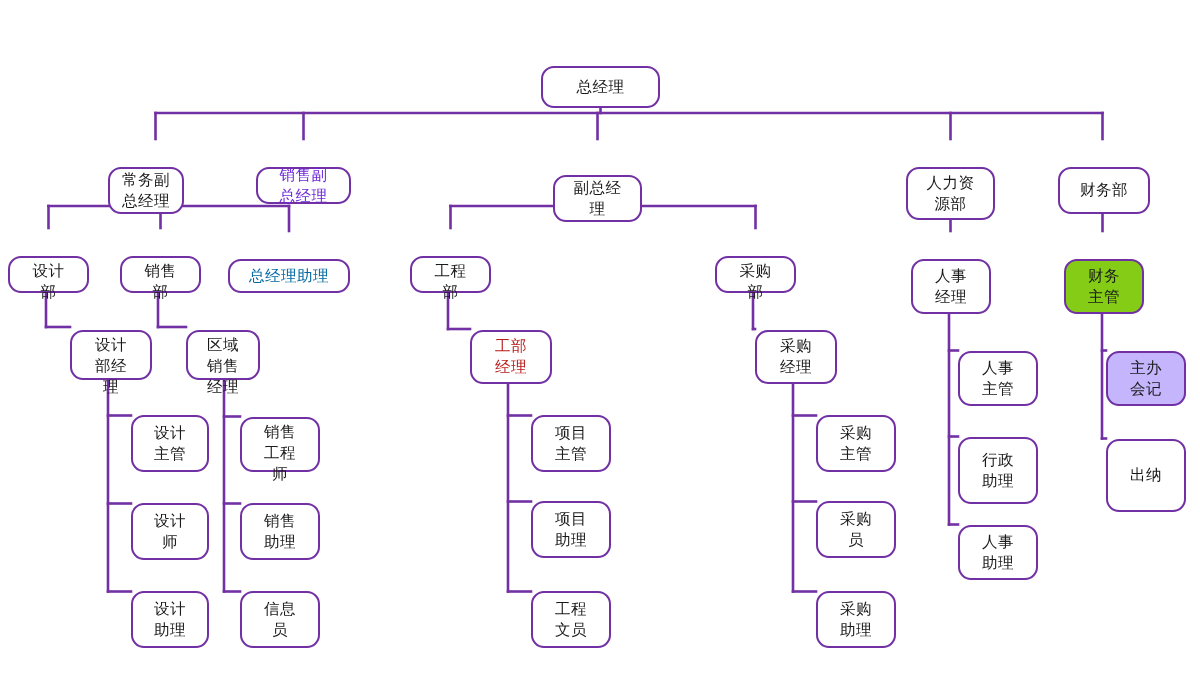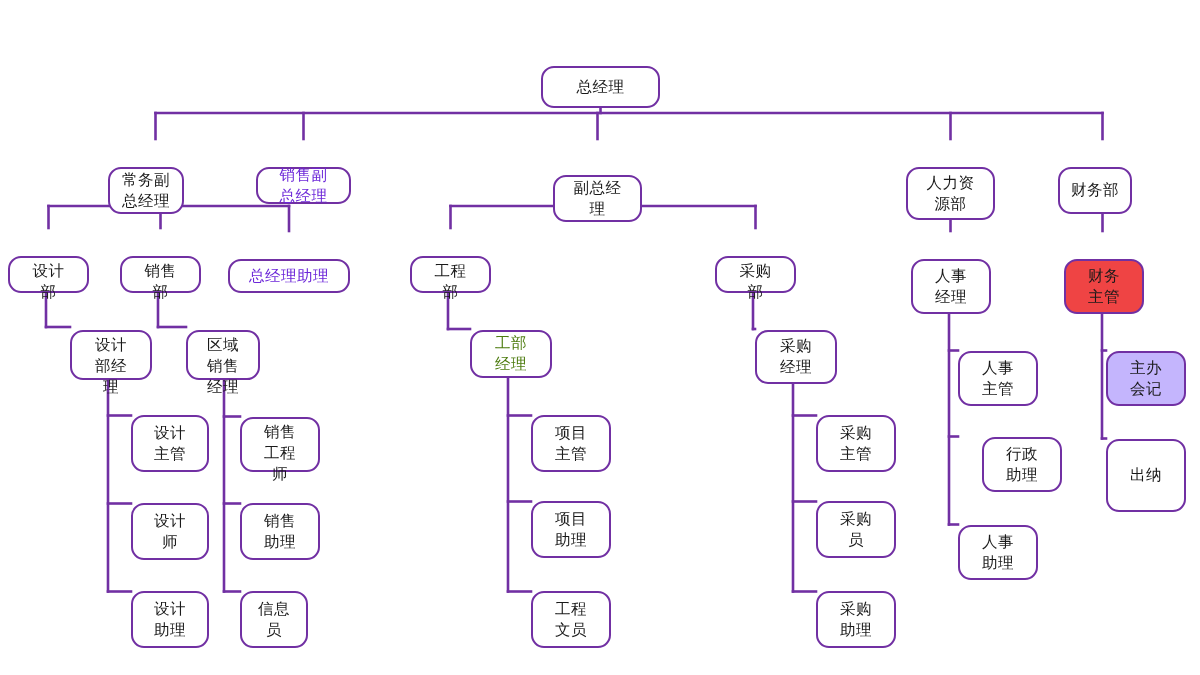--- a/index.html
+++ b/index.html
@@ -125,61 +125,61 @@
 总经理</span>
       </div>
       <div class="node" style="left: 553px; top: 147px; width: 89px; height: 47px; border-color: rgb(113, 48, 163); background: rgb(255, 255, 255); color: rgb(26, 26, 26);">
         <span class="lbl">副总经
 理</span>
       </div>
       <div class="node" style="left: 906px; top: 139px; width: 89px; height: 53px; border-color: rgb(113, 48, 163); background: rgb(255, 255, 255); color: rgb(26, 26, 26);">
         <span class="lbl">人力资
 源部</span>
       </div>
-      <div class="node" style="left: 1058px; top: 139px; width: 74px; height: 47px; border-color: rgb(113, 48, 163); background: rgb(255, 255, 255); color: rgb(26, 26, 26);">
+      <div class="node" style="left: 1058px; top: 139px; width: 92px; height: 47px; border-color: rgb(113, 48, 163); background: rgb(255, 255, 255); color: rgb(26, 26, 26);">
         <span class="lbl">财务部</span>
       </div>
       <div class="node overflow" style="left: 8px; top: 228px; width: 81px; height: 37px; border-color: rgb(113, 48, 163); background: rgb(255, 255, 255); color: rgb(26, 26, 26);">
         <span class="lbl">设计
 部</span>
       </div>
       <div class="node overflow" style="left: 120px; top: 228px; width: 81px; height: 37px; border-color: rgb(113, 48, 163); background: rgb(255, 255, 255); color: rgb(26, 26, 26);">
         <span class="lbl">销售
 部</span>
       </div>
-      <div class="node" style="left: 228px; top: 231px; width: 122px; height: 34px; border-color: rgb(113, 48, 163); background: rgb(255, 255, 255); color: #6d28d9;">
+      <div class="node" style="left: 228px; top: 231px; width: 122px; height: 34px; border-color: rgb(113, 48, 163); background: rgb(255, 255, 255); color: #0369a1;">
         <span class="lbl">总经理助理</span>
       </div>
       <div class="node overflow" style="left: 410px; top: 228px; width: 81px; height: 37px; border-color: rgb(113, 48, 163); background: rgb(255, 255, 255); color: rgb(26, 26, 26);">
         <span class="lbl">工程
 部</span>
       </div>
       <div class="node overflow" style="left: 715px; top: 228px; width: 81px; height: 37px; border-color: rgb(113, 48, 163); background: rgb(255, 255, 255); color: rgb(26, 26, 26);">
         <span class="lbl">采购
 部</span>
       </div>
       <div class="node" style="left: 911px; top: 231px; width: 80px; height: 55px; border-color: rgb(113, 48, 163); background: rgb(255, 255, 255); color: rgb(26, 26, 26);">
         <span class="lbl">人事
 经理</span>
       </div>
-      <div class="node" style="left: 1064px; top: 231px; width: 80px; height: 55px; border-color: rgb(113, 48, 163); background: #ef4444; color: rgb(26, 26, 26);">
+      <div class="node" style="left: 1064px; top: 231px; width: 80px; height: 55px; border-color: rgb(113, 48, 163); background: #84cc16; color: rgb(26, 26, 26);">
         <span class="lbl">财务
 主管</span>
       </div>
       <div class="node overflow" style="left: 70px; top: 302px; width: 82px; height: 50px; border-color: rgb(113, 48, 163); background: rgb(255, 255, 255); color: rgb(26, 26, 26);">
         <span class="lbl">设计
 部经
 理</span>
       </div>
       <div class="node overflow" style="left: 186px; top: 302px; width: 74px; height: 50px; border-color: rgb(113, 48, 163); background: rgb(255, 255, 255); color: rgb(26, 26, 26);">
         <span class="lbl">区域
 销售
 经理</span>
       </div>
-      <div class="node" style="left: 470px; top: 302px; width: 82px; height: 48px; border-color: rgb(113, 48, 163); background: rgb(255, 255, 255); color: #4d7c0f;">
+      <div class="node" style="left: 470px; top: 302px; width: 82px; height: 54px; border-color: rgb(113, 48, 163); background: rgb(255, 255, 255); color: #b91c1c;">
         <span class="lbl">工部
 经理</span>
       </div>
       <div class="node" style="left: 755px; top: 302px; width: 82px; height: 54px; border-color: rgb(113, 48, 163); background: rgb(255, 255, 255); color: rgb(26, 26, 26);">
         <span class="lbl">采购
 经理</span>
       </div>
       <div class="node" style="left: 131px; top: 387px; width: 78px; height: 57px; border-color: rgb(113, 48, 163); background: rgb(255, 255, 255); color: rgb(26, 26, 26);">
         <span class="lbl">设计
 主管</span>
@@ -194,21 +194,21 @@
       </div>
       <div class="node overflow" style="left: 240px; top: 389px; width: 80px; height: 55px; border-color: rgb(113, 48, 163); background: rgb(255, 255, 255); color: rgb(26, 26, 26);">
         <span class="lbl">销售
 工程
 师</span>
       </div>
       <div class="node" style="left: 240px; top: 475px; width: 80px; height: 57px; border-color: rgb(113, 48, 163); background: rgb(255, 255, 255); color: rgb(26, 26, 26);">
         <span class="lbl">销售
 助理</span>
       </div>
-      <div class="node" style="left: 240px; top: 563px; width: 68px; height: 57px; border-color: rgb(113, 48, 163); background: rgb(255, 255, 255); color: rgb(26, 26, 26); font-family: Liberation Serif, serif;">
+      <div class="node" style="left: 240px; top: 563px; width: 80px; height: 57px; border-color: rgb(113, 48, 163); background: rgb(255, 255, 255); color: rgb(26, 26, 26); font-family: Liberation Serif, serif;">
         <span class="lbl">信息
 员</span>
       </div>
       <div class="node" style="left: 531px; top: 387px; width: 80px; height: 57px; border-color: rgb(113, 48, 163); background: rgb(255, 255, 255); color: rgb(26, 26, 26);">
         <span class="lbl">项目
 主管</span>
       </div>
       <div class="node" style="left: 531px; top: 473px; width: 80px; height: 57px; border-color: rgb(113, 48, 163); background: rgb(255, 255, 255); color: rgb(26, 26, 26);">
         <span class="lbl">项目
 助理</span>
@@ -226,21 +226,21 @@
 员</span>
       </div>
       <div class="node" style="left: 816px; top: 563px; width: 80px; height: 57px; border-color: rgb(113, 48, 163); background: rgb(255, 255, 255); color: rgb(26, 26, 26);">
         <span class="lbl">采购
 助理</span>
       </div>
       <div class="node" style="left: 958px; top: 323px; width: 80px; height: 55px; border-color: rgb(113, 48, 163); background: rgb(255, 255, 255); color: rgb(26, 26, 26);">
         <span class="lbl">人事
 主管</span>
       </div>
-      <div class="node" style="left: 982px; top: 409px; width: 80px; height: 55px; border-color: rgb(113, 48, 163); background: rgb(255, 255, 255); color: rgb(26, 26, 26);">
+      <div class="node" style="left: 958px; top: 409px; width: 80px; height: 67px; border-color: rgb(113, 48, 163); background: rgb(255, 255, 255); color: rgb(26, 26, 26);">
         <span class="lbl">行政
 助理</span>
       </div>
       <div class="node" style="left: 958px; top: 497px; width: 80px; height: 55px; border-color: rgb(113, 48, 163); background: rgb(255, 255, 255); color: rgb(26, 26, 26);">
         <span class="lbl">人事
 助理</span>
       </div>
       <div class="node" style="left: 1106px; top: 323px; width: 80px; height: 55px; border-color: rgb(113, 48, 163); background: #c4b5fd; color: rgb(26, 26, 26);">
         <span class="lbl">主办
 会记</span>

